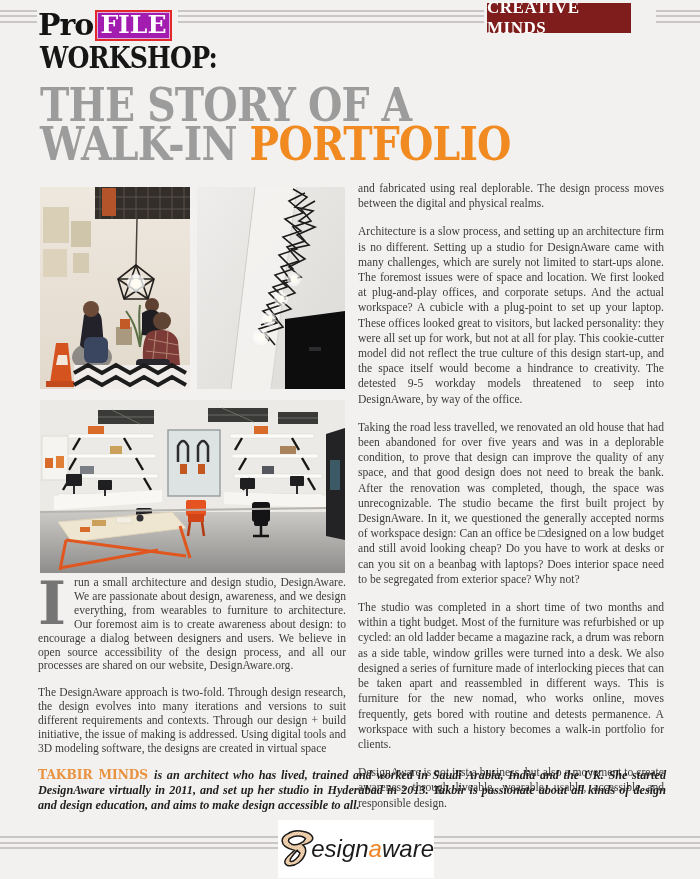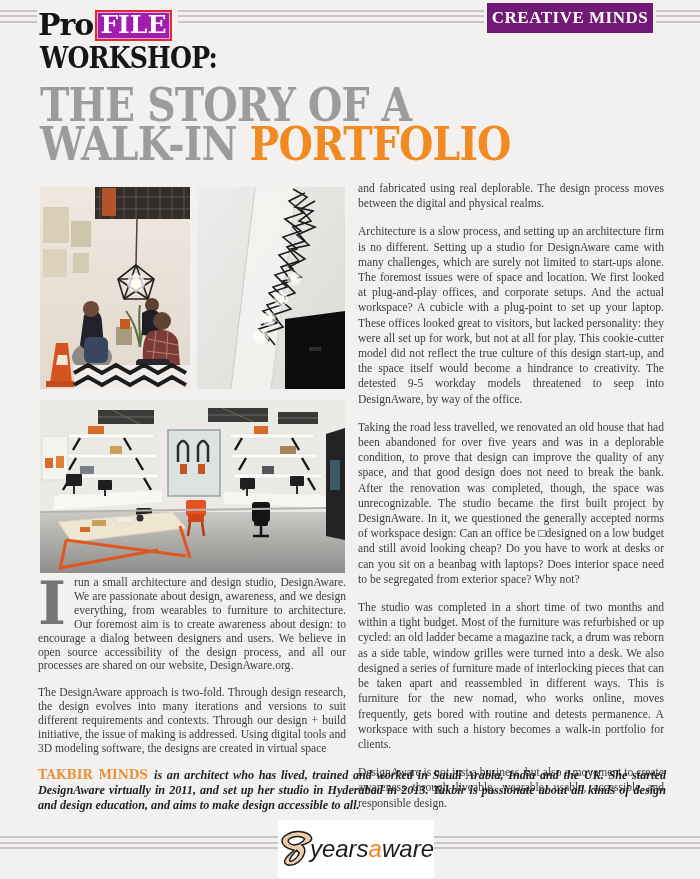--- a/index.html
+++ b/index.html
@@ -18,22 +18,22 @@
   .brand-pro {
     font-family:"DejaVu Serif","Liberation Serif",serif; font-weight:700;
     font-size:30px; color:#131313; letter-spacing:-1px; line-height:34px;
   }
   .brand-file {
     font-family:"DejaVu Serif","Liberation Serif",serif; font-weight:700;
     font-size:25px; color:#ffffff; background:#a21caf; padding:1px 6px 2px 5px;
     margin-left:2px; line-height:28px; box-shadow:inset 0 0 0 2px #e3282c, inset 0 0 0 3px rgba(255,255,255,.65);
   }
   .badge {
-    position:absolute; left:487px; top:3px; width:166px; height:30px;
-    background:#701a75; color:#ffffff; display:flex; align-items:center; justify-content:center;
+    position:absolute; left:487px; top:3px; width:144px; height:30px;
+    background:#7f1d1d; color:#ffffff; display:flex; align-items:center; justify-content:center;
     font-family:"Liberation Serif",serif; font-weight:700; font-size:17px; letter-spacing:.5px;
   }
   
   .kicker, .hl { position:absolute; left:40px; font-family:"DejaVu Serif","Liberation Serif",serif; font-weight:700; white-space:nowrap; }
   .condense { display:inline-block; transform:scaleX(.84); transform-origin:0 50%; letter-spacing:-1px; }
   .kicker { top:40px; font-size:30px; color:#161616; }
   .hl1 { top:77px; font-size:47px; color:#9c9c9c; }
   .hl2 { top:116px; font-size:47px; }
   .hl-gray { color:#9c9c9c; }
   .hl-orange { color:#f08a21; }
@@ -365,17 +365,17 @@
         <pattern id="hatch" patternUnits="userSpaceOnUse" width="4" height="4">
           <rect width="4" height="4" fill="#f6e3cf"></rect>
           <path d="M0,4 L4,0" stroke="#d99a55" stroke-width="1"></path>
           <path d="M0,0 L4,4" stroke="#e7b684" stroke-width=".6"></path>
         </pattern>
       </defs>
       <path d="M14,8 C26,0 46,4 50,12 C53,18 44,22 36,24 C44,30 40,42 30,50 C22,56 12,56 10,50 C8,44 18,38 24,32 C16,30 6,26 6,18 C6,12 10,10 14,8 Z
                M18,14 C14,16 14,20 20,23 C28,26 38,20 40,15 C36,10 24,10 18,14 Z
                M28,32 C22,38 16,46 18,48 C22,50 30,42 32,36 Z" fill="url(#hatch)" stroke="#1a1a1a" stroke-width="2.2" fill-rule="evenodd"></path>
     </svg>
-    <span class="logo-text"><span>years</span><span class="logo-accent">a</span><span>ware</span></span>
+    <span class="logo-text"><span>esign</span><span class="logo-accent">a</span><span>ware</span></span>
   </div>
 
 
 </div>
 
 </body></html>

